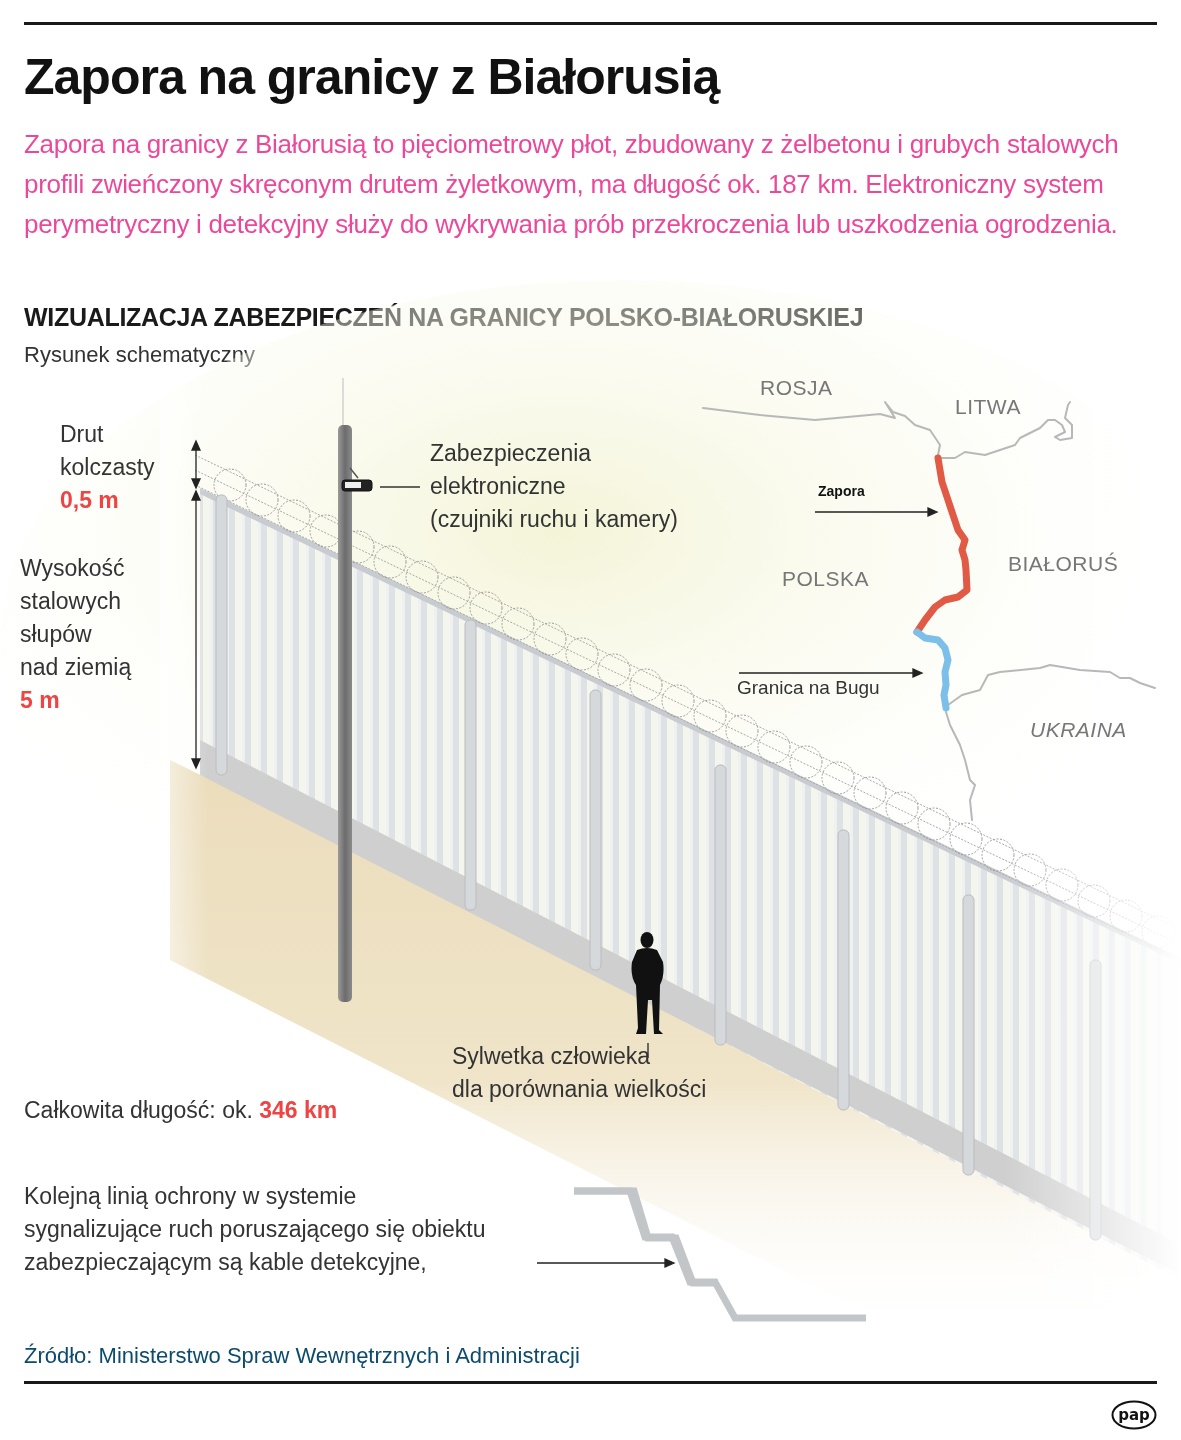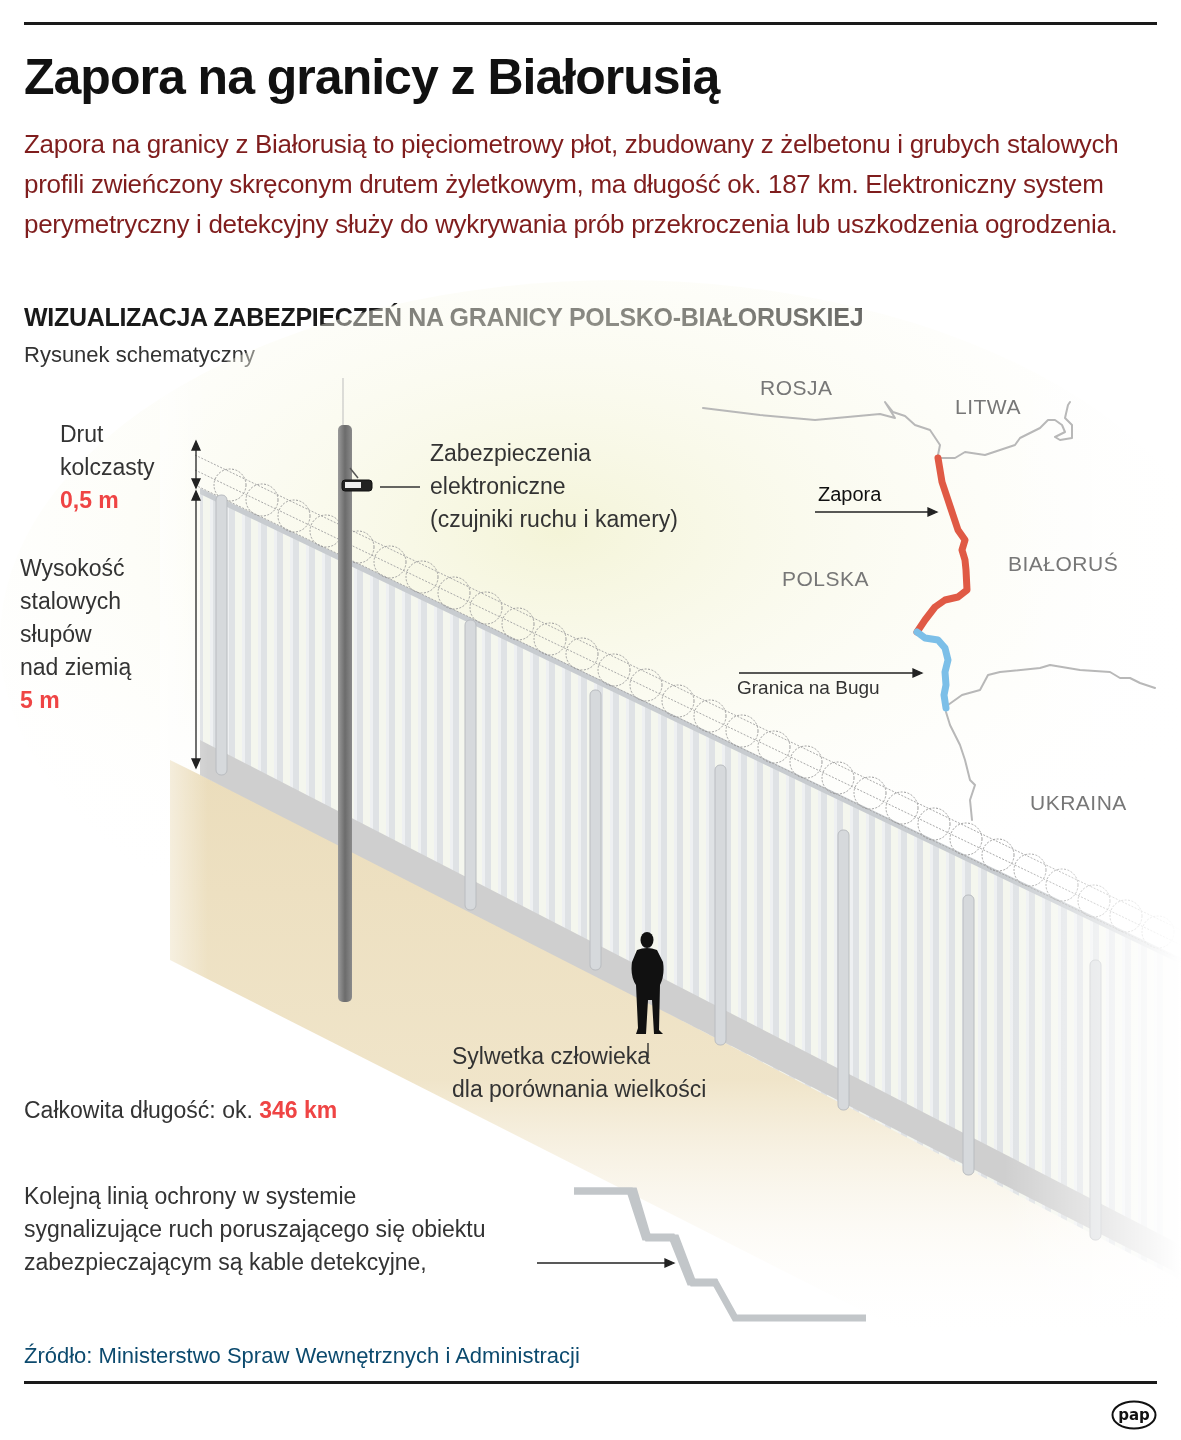--- a/index.html
+++ b/index.html
@@ -4,30 +4,30 @@
 <style>
   html, body { margin: 0; padding: 0; background: #ffffff; }
   body { width: 1181px; height: 1440px; position: relative; overflow: hidden;
          font-family: "Liberation Sans", "DejaVu Sans", sans-serif; color: #1a1a1a; }
   .rule { position: absolute; left: 24px; width: 1133px; height: 3px; background: #1a1a1a; }
   .rule.top { top: 22px; }
   .rule.bottom { top: 1381px; }
   .title { position: absolute; left: 24px; top: 50px; font-size: 50px; font-weight: bold;
            letter-spacing: -1px; color: #111; margin: 0; line-height: 1.1; }
   .lead { position: absolute; left: 24px; top: 124px; width: 1110px; font-size: 26px;
-          line-height: 40px; color: #7f1d1d; margin: 0; letter-spacing: -0.3px; }
+          line-height: 40px; color: #ec4899; margin: 0; letter-spacing: -0.3px; }
   .section-heading { position: absolute; left: 24px; top: 303px; font-size: 25px; font-weight: bold;
                      color: #1a1a1a; margin: 0; letter-spacing: -0.3px; }
   .section-sub { position: absolute; left: 24px; top: 342px; font-size: 22px; color: #333; }
   .scene { position: absolute; left: 0; top: 0; width: 1181px; height: 1440px; }
   .lbl { position: absolute; font-size: 23px; color: #333; line-height: 33px; }
   .lbl b { color: #ef4444; }
   .right { text-align: left; }
   .map-lbl { position: absolute; font-size: 21px; color: #777; letter-spacing: 0.5px; }
-  .map-lbl.dark { color: #111; font-weight: normal; font-size: 20px; letter-spacing: 0; }
+  .map-lbl.dark { color: #111; font-weight: bold; font-size: 14px; letter-spacing: 0; }
   .map-lbl.mid { color: #333; font-size: 19px; letter-spacing: 0; margin-top: 36px; }
   .source { position: absolute; left: 24px; top: 1343px; font-size: 22px; color: #0c4a6e; }
   .logo { position: absolute; left: 1111px; top: 1400px; width: 46px; height: 30px; }
 </style>
 </head>
 <body>
 
 <div class="rule top"></div>
 
 <h1 class="title">Zapora na granicy z Białorusią</h1>
@@ -211,21 +211,21 @@
 <div class="lbl" style="left:24px; top:1180px;">
   <div>Kolejną linią ochrony w systemie</div>
   <div>sygnalizujące ruch poruszającego się obiektu</div>
   <div>zabezpieczającym są kable detekcyjne,</div>
 </div>
 
 <div class="map-lbl" style="left:760px; top:376px;">ROSJA</div>
 <div class="map-lbl" style="left:955px; top:395px;">LITWA</div>
 <div class="map-lbl" style="left:782px; top:567px;">POLSKA</div>
 <div class="map-lbl" style="left:1008px; top:552px;">BIAŁORUŚ</div>
-<div class="map-lbl" style="left:1030px; top:791px;">UKRAINA</div>
+<div class="map-lbl" style="left:1030px; top:718px;font-style:italic;">UKRAINA</div>
 <div class="map-lbl dark" style="left:818px; top:483px;">Zapora</div>
 <div class="map-lbl mid" style="left:737px; top:641px;">Granica na Bugu</div>
 
 <div class="source">Źródło: Ministerstwo Spraw Wewnętrznych i Administracji</div>
 <div class="rule bottom"></div>
 
 <svg class="logo" viewBox="0 0 46 30" xmlns="http://www.w3.org/2000/svg">
   <ellipse cx="23" cy="15" rx="21.5" ry="13.5" fill="#fff" stroke="#111" stroke-width="2"></ellipse>
   <text x="23" y="20" text-anchor="middle" font-family="'DejaVu Sans', sans-serif" font-weight="bold" font-size="15" fill="#111">pap</text>
 </svg>

